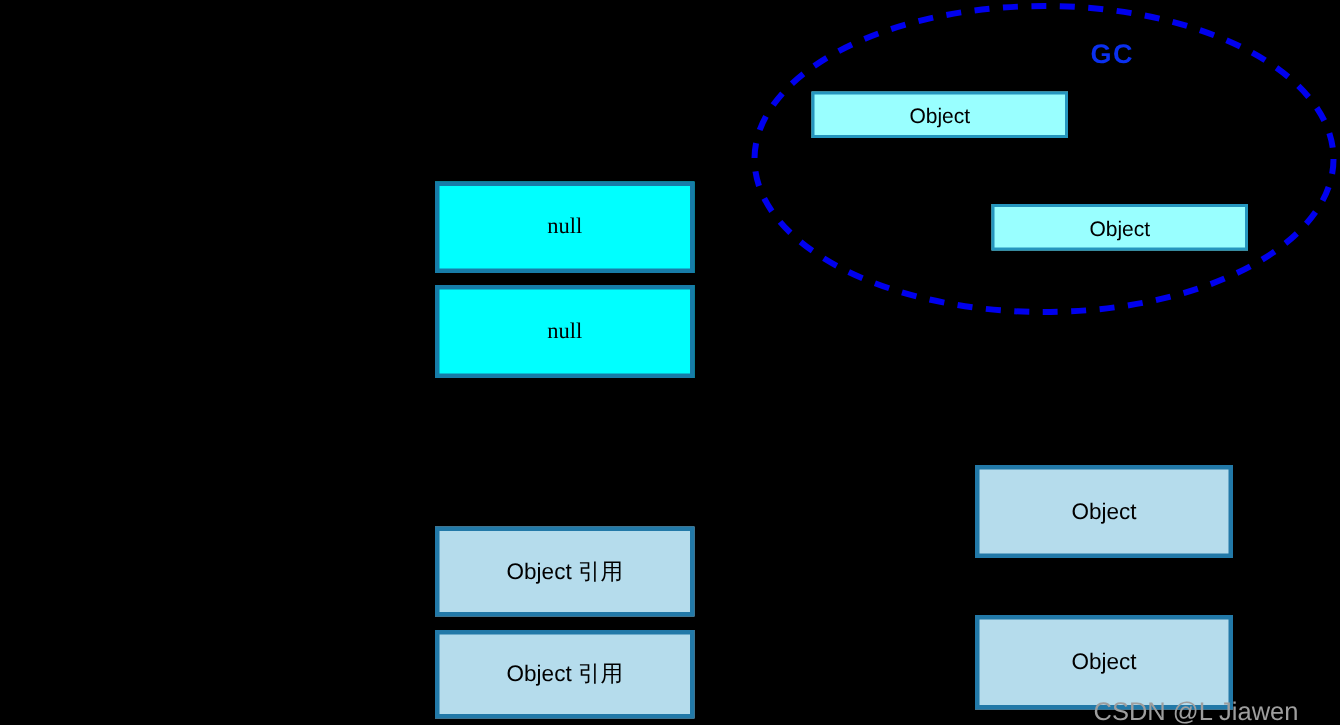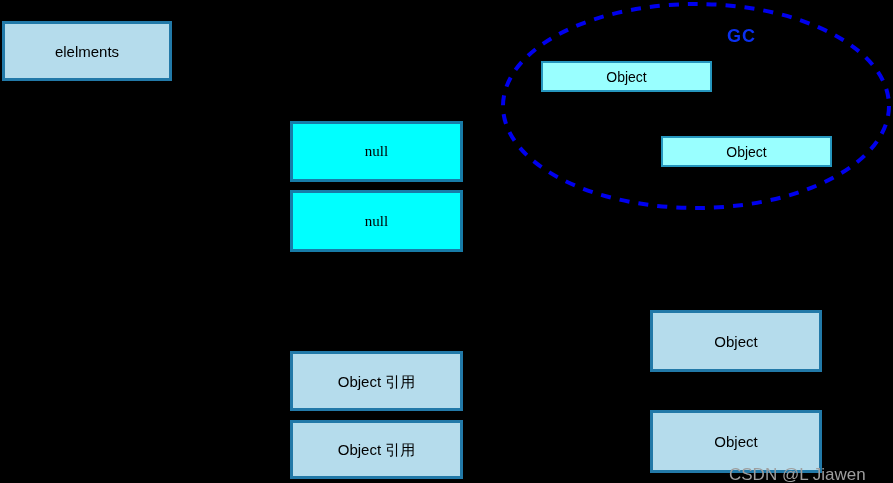--- a/index.html
+++ b/index.html
@@ -87,21 +87,20 @@
 <body>
 
 <div class="canvas">
 
   <svg class="gc-svg" viewBox="0 0 893 483" xmlns="http://www.w3.org/2000/svg">
     <ellipse cx="696" cy="106" rx="193" ry="102"></ellipse>
   </svg>
 
   <div class="gc-label">GC</div>
 
-  <div class="box box--light pos-elements">elelments</div>
 
   <div class="box box--cyan pos-null1">null</div>
 
   <div class="box box--cyan pos-null2">null</div>
 
   <div class="box box--light pos-ref1">Object 引用</div>
 
   <div class="box box--light pos-ref2">Object 引用</div>
 
   <div class="box box--lightcyan pos-gcobj1">Object</div>

